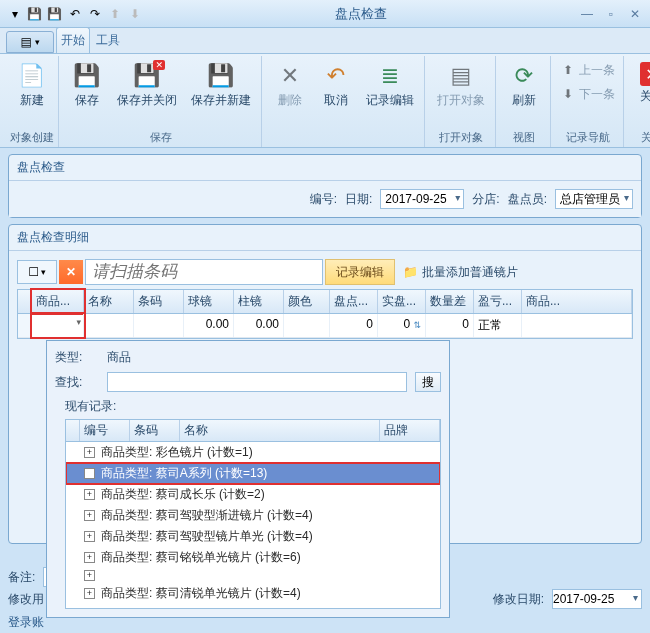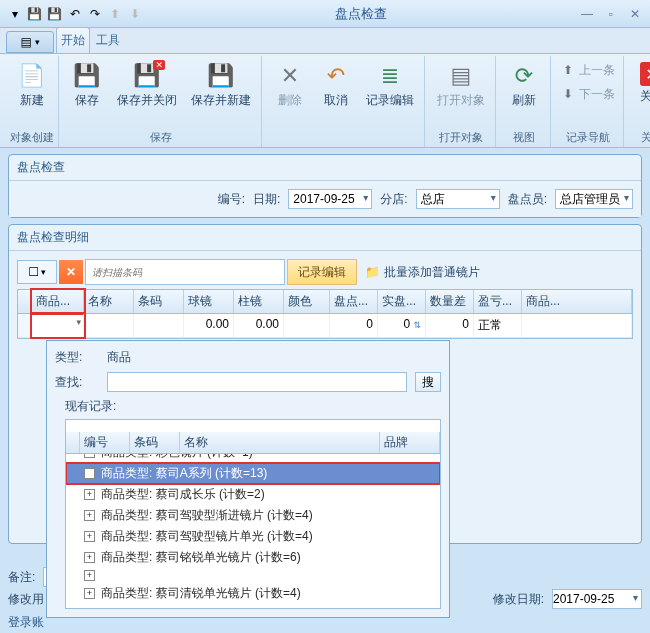--- a/index.html
+++ b/index.html
@@ -35,40 +35,40 @@
 
 .formrow { display: flex; align-items: center; gap: 8px; }
 .formrow label { color: #2a4a6a; }
 .formrow input, .formrow select { height: 20px; border: 1px solid #9ac0e0; background: white; padding: 0 4px; }
 .dd { position: relative; display: inline-block; }
 .dd::after { content: "▾"; position: absolute; right: 4px; top: 3px; color: #4a6a8a; font-size: 10px; pointer-events: none; }
 
 .scanrow { display: flex; align-items: center; gap: 2px; margin-bottom: 4px; }
 .scanrow .chk { width: 40px; height: 24px; border: 1px solid #9ac0e0; background: #f0f7fd; display: flex; align-items: center; justify-content: center; gap: 2px; }
 .scanrow .x { width: 24px; height: 24px; background: linear-gradient(#ff8a4a,#ff6a2a); color: white; display: flex; align-items: center; justify-content: center; font-weight: bold; cursor: pointer; }
-.scanrow .scan-input { flex: 0 0 200px; height: 26px; border: 1px solid #9ac0e0; background: white; font-size: 10px; color: #999; padding: 0 6px; font-style: italic; }
+.scanrow .scan-input { flex: 0 0 200px; height: 26px; border: 1px solid #9ac0e0; background: white; font-size: 17px; color: #999; padding: 0 6px; font-style: italic; }
 .scanrow .scanbtn { height: 26px; padding: 0 10px; border: 1px solid #e0c070; background: linear-gradient(#ffedb8,#ffdb7a); color: #6a4a1a; cursor: pointer; }
 .scanrow .bulk { display: flex; align-items: center; gap: 4px; margin-left: 6px; color: #2a4a6a; cursor: pointer; }
 
 .grid { border: 1px solid #9ac0e0; background: white; }
 .grid .ghdr { display: flex; background: linear-gradient(#f0f7fd,#d8e8f7); border-bottom: 1px solid #9ac0e0; }
 .grid .ghdr .col { border-right: 1px solid #b8d0e8; padding: 3px 4px; color: #2a4a6a; white-space: nowrap; overflow: hidden; }
 .grid .grow { display: flex; border-bottom: 1px solid #e0e8f0; }
 .grid .grow .cell { border-right: 1px solid #e8f0f8; padding: 3px 4px; text-align: right; white-space: nowrap; overflow: hidden; }
 .redbox { outline: 2px solid #e03030; }
 
 .dropdown-panel { position: absolute; left: 46px; top: 340px; width: 404px; background: #eaf2fb; border: 1px solid #7aa8d0; padding: 8px; z-index: 10; }
 .dropdown-panel .dprow { display: flex; align-items: center; margin-bottom: 6px; gap: 8px; }
 .dropdown-panel .dprow label { width: 44px; color: #2a4a6a; }
 .dropdown-panel .dprow .val { color: #2a4a6a; }
 .dropdown-panel .dprow input { flex: 1; height: 20px; border: 1px solid #9ac0e0; background: white; }
 .dropdown-panel .dprow button { height: 20px; padding: 0 6px; border: 1px solid #9ac0e0; background: linear-gradient(#f8fbfe,#e0ecf7); cursor: pointer; }
 .dropdown-panel .listlabel { color: #2a4a6a; margin: 6px 0 4px 10px; }
 .dropdown-panel .tree { border: 1px solid #9ac0e0; background: white; height: 190px; overflow-y: scroll; margin-left: 10px; }
-.dropdown-panel .tree .thdr { display: flex; background: linear-gradient(#f0f7fd,#d8e8f7); border-bottom: 1px solid #9ac0e0; position: sticky; top: 12px; }
+.dropdown-panel .tree .thdr { display: flex; background: linear-gradient(#f0f7fd,#d8e8f7); border-bottom: 1px solid #9ac0e0; position: sticky; top: 0; }
 .dropdown-panel .tree .thdr .tcol { border-right: 1px solid #b8d0e8; padding: 2px 4px; color: #2a4a6a; }
 .dropdown-panel .tree .trow { display: flex; align-items: center; padding: 2px 0 2px 18px; color: #2a2a2a; cursor: pointer; }
 .dropdown-panel .tree .trow .exp { width: 11px; height: 11px; border: 1px solid #888; display: inline-flex; align-items: center; justify-content: center; font-size: 9px; line-height: 1; margin-right: 6px; background: white; }
 .dropdown-panel .tree .trow.sel { background: #6a8ed0; color: white; }
 .dropdown-panel .tree .trow.sel.hl { outline: 2px solid #e03030; outline-offset: -1px; }
 
 .footer { position: absolute; bottom: 24px; left: 8px; right: 8px; display: flex; align-items: center; gap: 8px; color: #2a4a6a; }
 .footer input { height: 20px; border: 1px solid #9ac0e0; background: white; }
 .footer .dd input { width: 90px; padding-right: 14px; }
 .status { position: absolute; bottom: 2px; left: 8px; color: #2a5a8a; }
@@ -191,21 +191,20 @@
 </div>
 
 <div class="content">
   <div class="panel">
     <div class="phead">盘点检查</div>
     <div class="pbody formrow">
       <label>编号:</label>
       <label>日期:</label>
       <span class="dd"><input style="width: 84px;" value="2017-09-25"></span>
       <label>分店:</label>
-      <span class="dd"><input style="width: 84px;" value="总店"></span>
       <label>盘点员:</label>
       <span class="dd"><input style="width: 78px;" value="总店管理员"></span>
     </div>
   </div>
 
   <div class="panel" style="height:320px">
     <div class="phead">盘点检查明细</div>
     <div class="pbody">
       <div class="scanrow">
         <div class="chk">☐ <span style="font-size:9px">▾</span></div>

